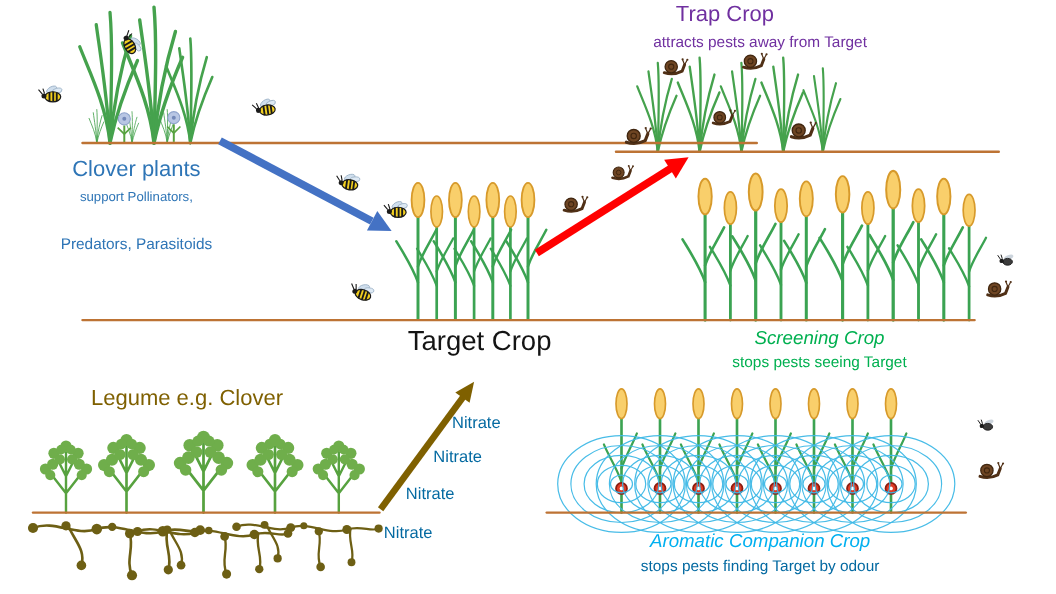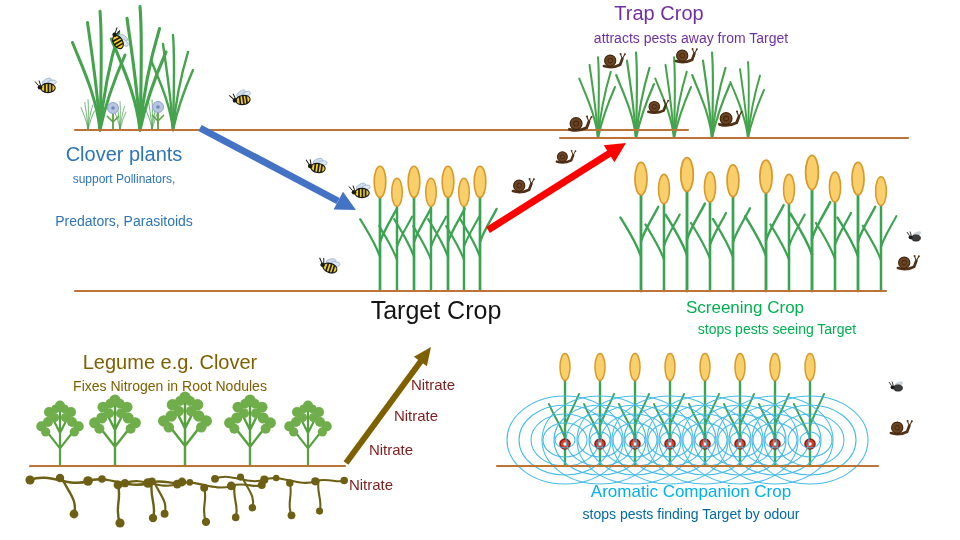--- a/index.html
+++ b/index.html
@@ -10,30 +10,30 @@
     font-family:"Liberation Sans","DejaVu Sans",sans-serif;
   }
   .art { position:absolute; left:0; top:0; }
   .label { position:absolute; transform:translateX(-50%); white-space:nowrap; text-align:center; line-height:1.15; }
   .trap-title      { left:659px; top:2px;   font-size:20px; color:#7030a0; }
   .trap-sub        { left:691px; top:30px;  font-size:14px; color:#7030a0; }
   .haven-title     { left:124px; top:143px; font-size:20px; color:#2e75b6; }
   .haven-sub1      { left:124px; top:173px; font-size:12px; color:#2e75b6; }
   .haven-sub2      { left:124px; top:192px; font-size:14px; color:#2e75b6;margin-top:21px; }
   .target-title    { left:436px; top:296px; font-size:25px; color:#141414; }
-  .screening-title { left:745px; top:298px; font-size:17px; color:#00b050; }
-  .screening-sub   { left:745px; top:321px; font-size:14px; color:#00b050;margin-left:32px; }
+  .screening-title { left:745px; top:298px; font-size:17px; color:#00b050;font-style:italic; }
+  .screening-sub   { left:745px; top:321px; font-size:14px; color:#00b050; }
   .legume-title    { left:170px; top:351px; font-size:20px; color:#7f6000; }
   .legume-sub      { left:170px; top:378px; font-size:14px; color:#7f6000; }
-  .nitrate         { font-size:15px; color:#7f1d1d; }
+  .nitrate         { font-size:15px; color:#0369a1; }
   .n1 { left:433px; top:376px; }
   .n2 { left:416px; top:407px; }
   .n3 { left:391px; top:441px; }
   .n4 { left:371px; top:476px; }
-  .aromatic-title  { left:691px; top:482px; font-size:17px; color:#00b0f0; }
+  .aromatic-title  { left:691px; top:482px; font-size:17px; color:#00b0f0;font-style:italic; }
   .aromatic-sub    { left:691px; top:506px; font-size:14px; color:#0369a1; }
 </style>
 </head>
 <body>
 
 <div class="canvas">
 
   <svg class="art" width="960" height="540" viewBox="0 0 960 540">
     <defs>
       <g id="grass-tuft" fill="none" stroke="#45a24d" stroke-width="2.4" stroke-linecap="round">
@@ -253,21 +253,20 @@
   <div class="label haven-title">Clover plants</div>
   <div class="label haven-sub1">support Pollinators,</div>
   <div class="label haven-sub2">Predators, Parasitoids</div>
 
   <div class="label target-title">Target Crop</div>
 
   <div class="label screening-title">Screening Crop</div>
   <div class="label screening-sub">stops pests seeing Target</div>
 
   <div class="label legume-title">Legume e.g. Clover</div>
-  <div class="label legume-sub">Fixes Nitrogen in Root Nodules</div>
 
   <div class="label nitrate n1">Nitrate</div>
   <div class="label nitrate n2">Nitrate</div>
   <div class="label nitrate n3">Nitrate</div>
   <div class="label nitrate n4">Nitrate</div>
 
   <div class="label aromatic-title">Aromatic Companion Crop</div>
   <div class="label aromatic-sub">stops pests finding Target by odour</div>
 
 </div>

